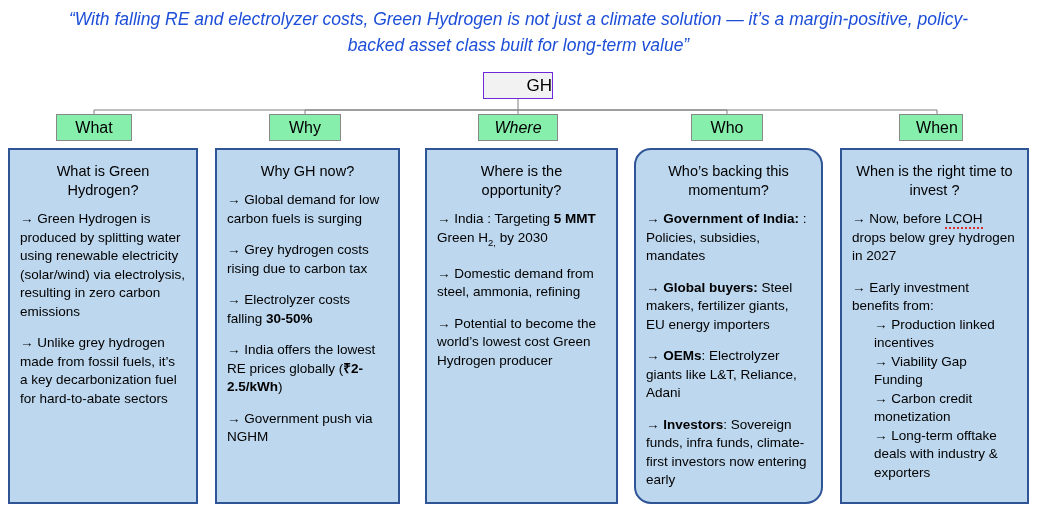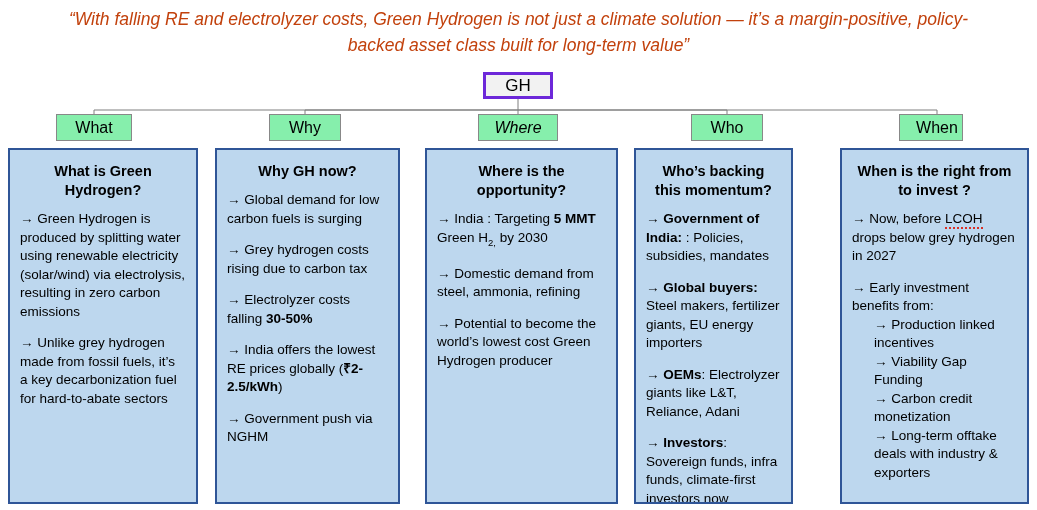--- a/index.html
+++ b/index.html
@@ -19,42 +19,42 @@
 
   
   .quote {
     position: absolute;
     left: 0; top: 6px;
     width: 1037px;
     text-align: center;
     font-style: italic;
     font-size: 17.5px;
     line-height: 26px;
-    color: #c2410c;
+    color: #1d4ed8;
     padding: 0 52px;
   }
 
   
   .connectors {
     position: absolute;
     left: 0; top: 0;
     width: 1037px; height: 510px;
     pointer-events: none;
   }
 
   
   .node-root {
     position: absolute;
     left: 483px; top: 72px;
     width: 70px; height: 27px;
-    border: 3px solid #6d28d9;
+    border: 1px solid #6d28d9;
     background: #f2f2f2;
     display: flex;
     align-items: center;
-    justify-content: center;
+    justify-content: flex-end;
     font-size: 17px;
     color: #000000;
   }
 
   
   .chip {
     position: absolute;
     top: 114px;
     height: 27px;
     border: 1px solid #888888;
@@ -72,21 +72,21 @@
     position: absolute;
     top: 148px;
     height: 356px;
     border: 2px solid #2f5597;
     background: #bdd7ee;
     padding: 8px 10px 6px 10px;
     overflow: hidden;
   }
   .card-title {
     text-align: center;
-    font-weight: bold;
+    font-weight: normal;
     font-size: 14.5px;
     line-height: 19px;
     color: #000000;
     margin: 4px 2px 10px 2px;
   }
   .bullets {
     font-size: 13.5px;
     line-height: 18.5px;
     color: #000000;
   }
@@ -165,32 +165,32 @@
 
   <div class="card" style="left:425px; width:193px;">
     <div class="card-title">Where is the opportunity?</div>
     <div class="bullets">
       <div class="bullet">→ India : Targeting <b>5 MMT</b> Green H<sub>2,</sub> by 2030</div>
       <div class="bullet">→ Domestic demand from steel, ammonia, refining</div>
       <div class="bullet">→ Potential to become the world’s lowest cost Green Hydrogen producer</div>
     </div>
   </div>
 
-  <div class="card" style="left:634px; width:159px;">
+  <div class="card" style="left:634px; width:189px;border-radius:17px;">
     <div class="card-title">Who’s backing this momentum?</div>
     <div class="bullets">
       <div class="bullet">→ <b>Government of India:</b> : Policies, subsidies, mandates</div>
       <div class="bullet">→ <b>Global buyers:</b> Steel makers, fertilizer giants, EU energy importers</div>
       <div class="bullet">→ <b>OEMs</b>: Electrolyzer giants like L&amp;T, Reliance, Adani</div>
       <div class="bullet">→ <b>Investors</b>: Sovereign funds, infra funds, climate-first investors now entering early</div>
     </div>
   </div>
 
   <div class="card" style="left:840px; width:189px;">
-    <div class="card-title">When is the right from to invest ?</div>
+    <div class="card-title">When is the right time to invest ?</div>
     <div class="bullets">
       <div class="bullet">→ Now, before <span class="spell">LCOH</span> drops below grey hydrogen in 2027</div>
       <div class="bullet">
         → Early investment benefits from:
         <span class="sub">→ Production linked incentives</span>
         <span class="sub">→ Viability Gap Funding</span>
         <span class="sub">→ Carbon credit monetization</span>
         <span class="sub">→ Long-term offtake deals with industry &amp; exporters</span>
       </div>
     </div>

